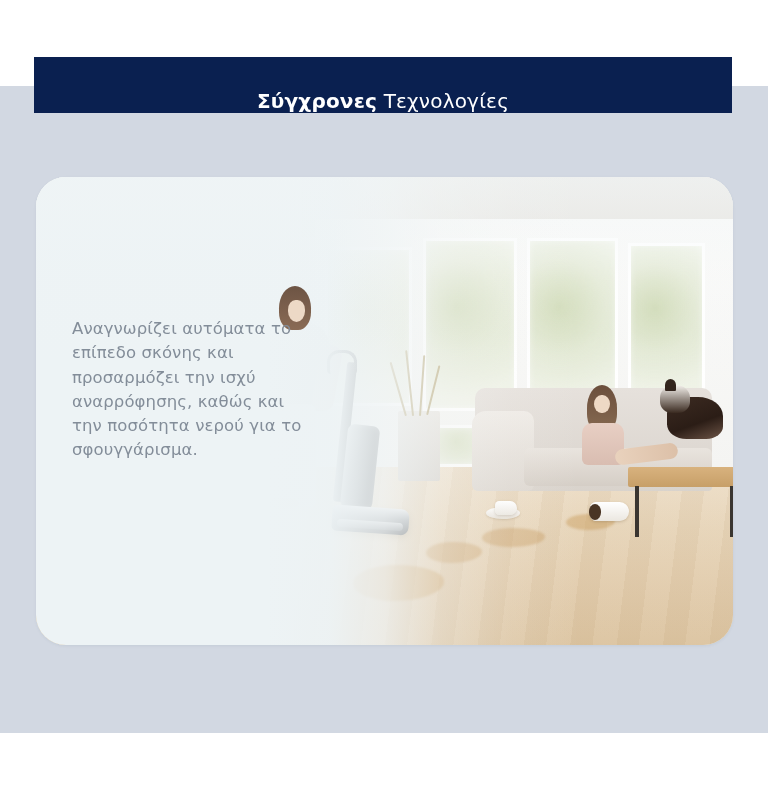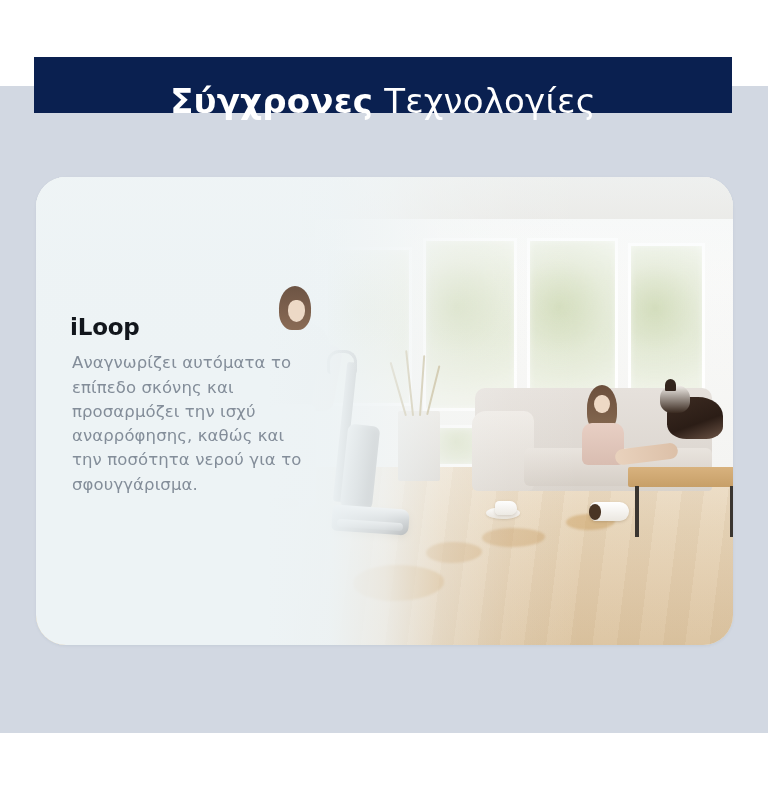--- a/index.html
+++ b/index.html
@@ -41,21 +41,21 @@
   .header-banner {
     position: absolute;
     left: 34px; top: 57px;
     width: 698px; height: 56px;
     background: #0a2050;
     display: flex;
     align-items: center;
     justify-content: center;
   }
   .header-title {
-    font-size: 34px;
+    font-size: 20px;
     letter-spacing: 0.2px;
     color: #ffffff;
     white-space: nowrap;
     line-height: 1;
     margin-top: 32px;
   }
   .header-title .t-bold {
     font-weight: 700;
   }
   .header-title .t-light {
@@ -477,17 +477,16 @@
     <div class="ph-vac-pole"></div>
     <div class="ph-vac-tank"></div>
     <div class="ph-vac-base"></div>
     <div class="ph-vac-roller"></div>
 
     <div class="photo-fade"></div>
     <div class="photo-fade-top"></div>
   </div>
 
   <div class="card-text">
-    <h2 class="card-heading">iLoop</h2>
     <p class="card-body">Αναγνωρίζει αυτόματα το επίπεδο σκόνης και προσαρμόζει την ισχύ αναρρόφησης, καθώς και την ποσότητα νερού για το σφουγγάρισμα.</p>
   </div>
 
 </div>
 
 </body></html>

